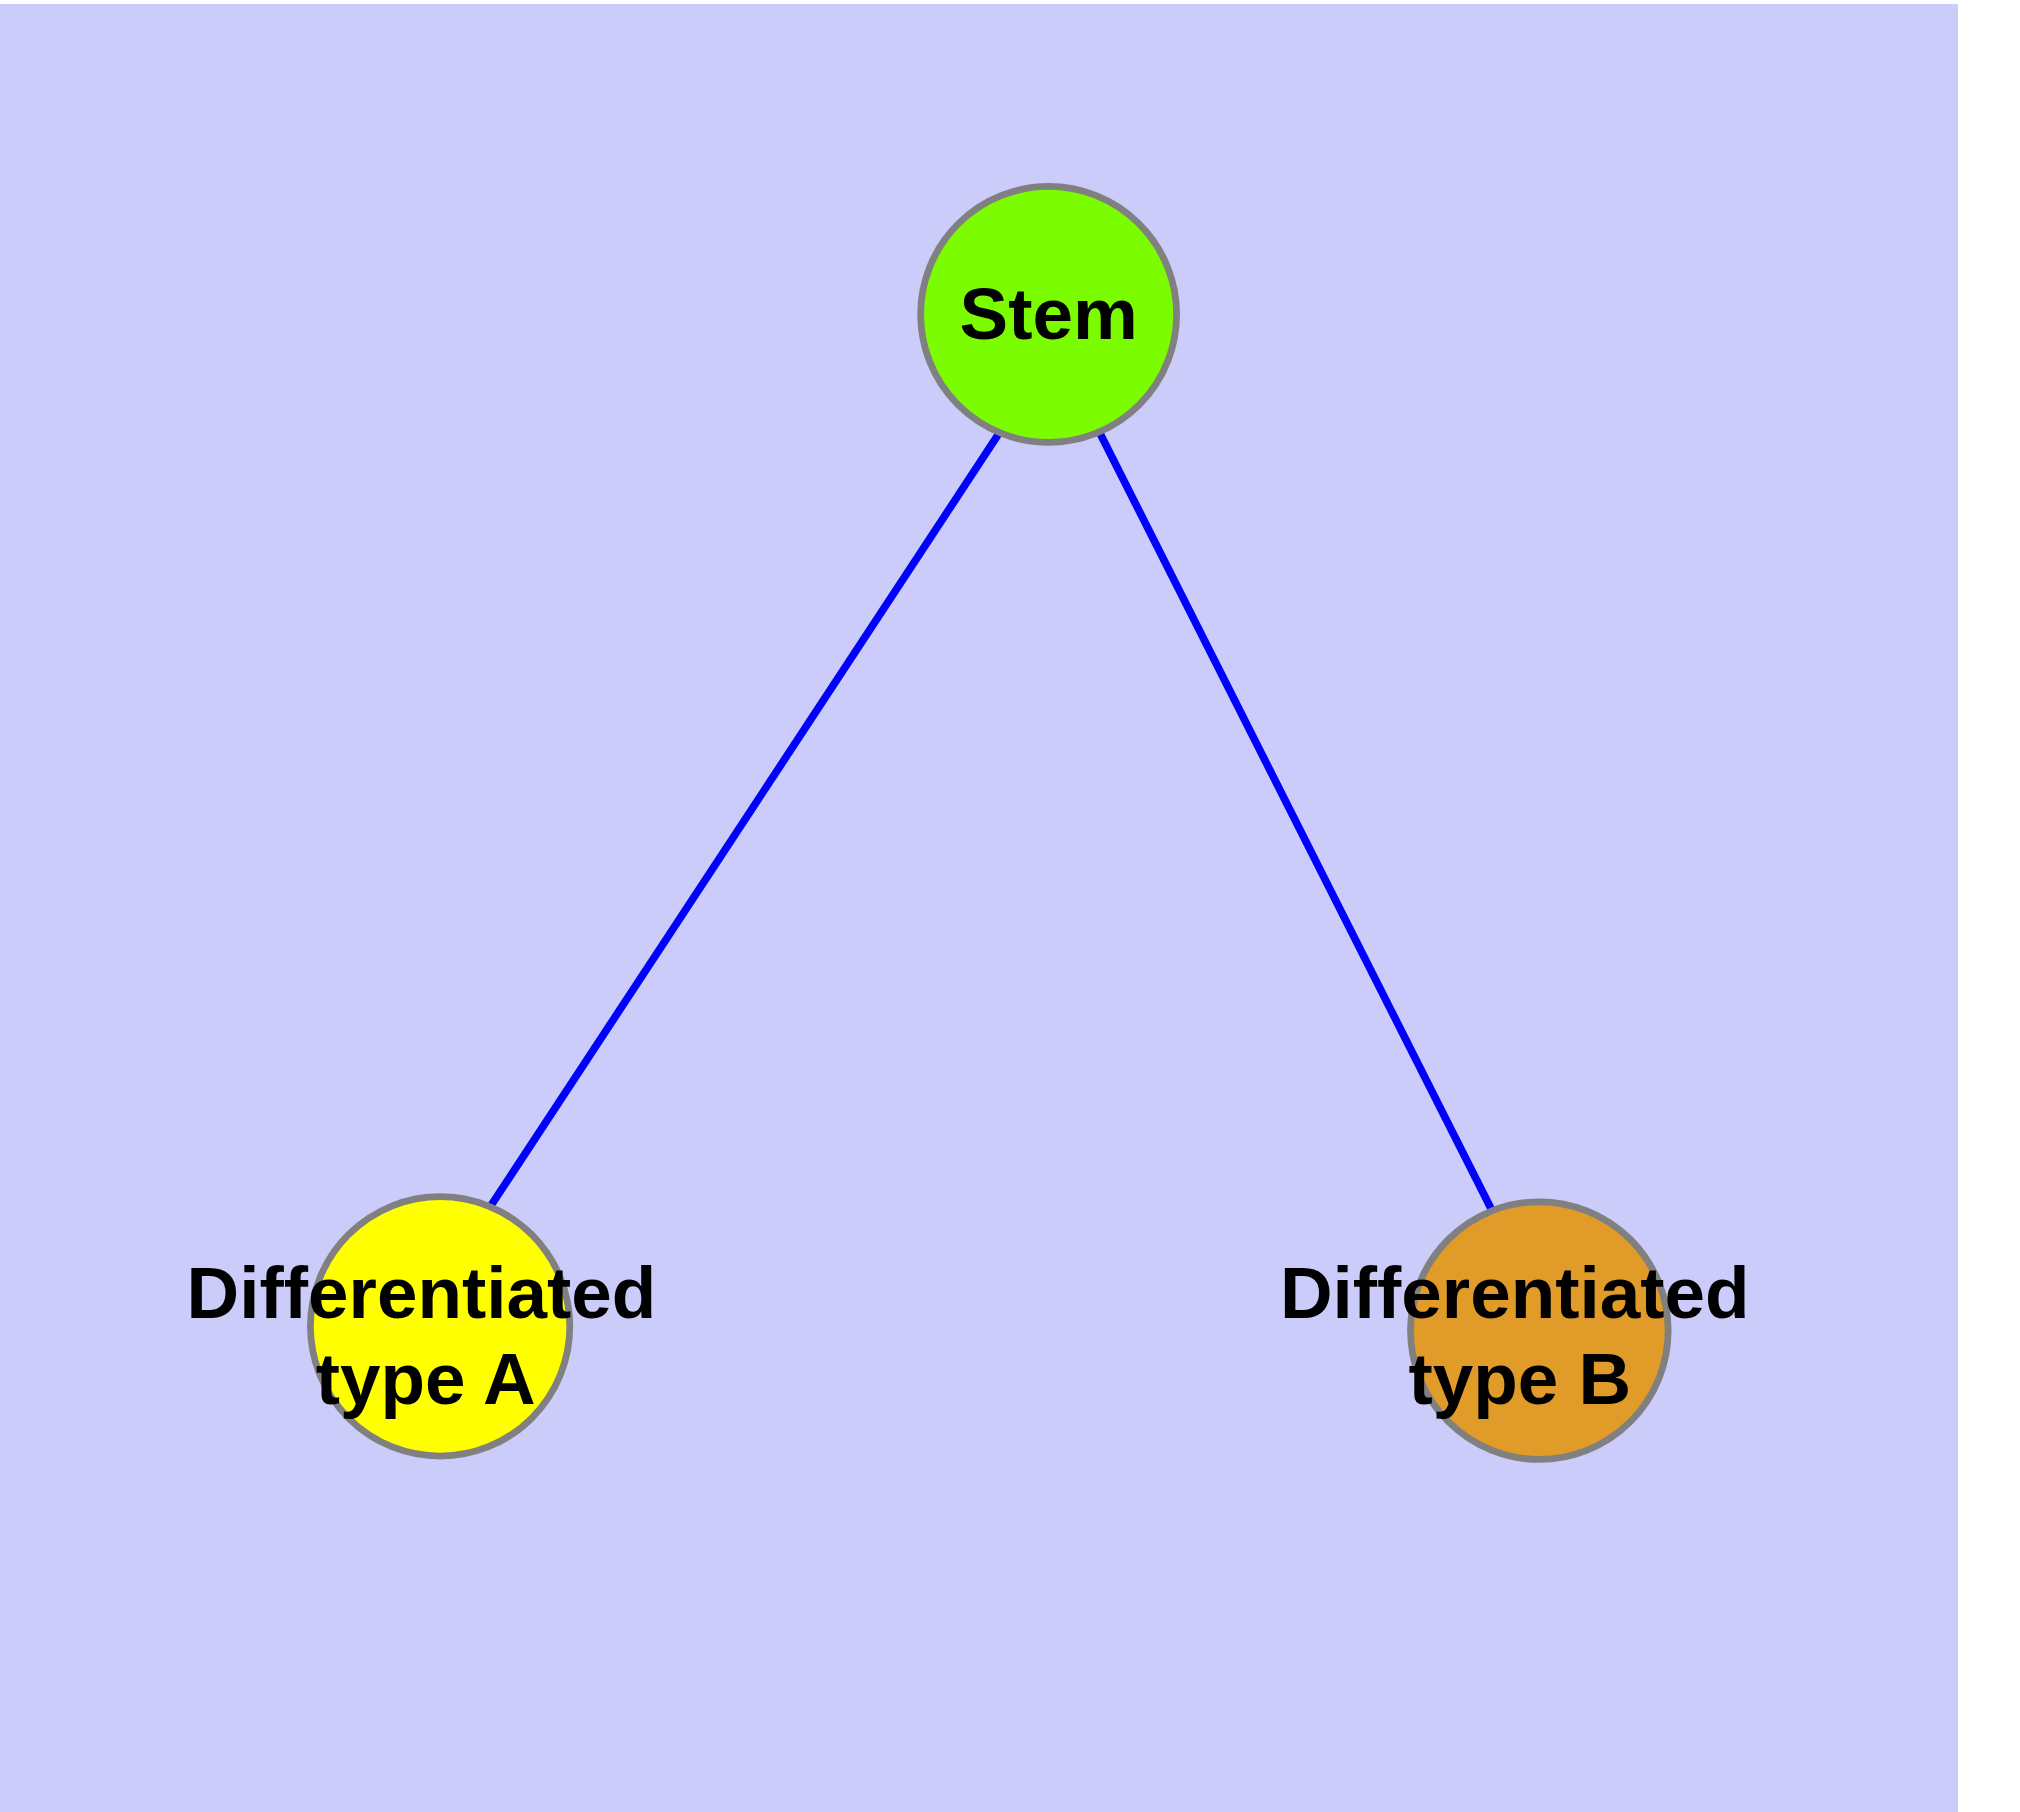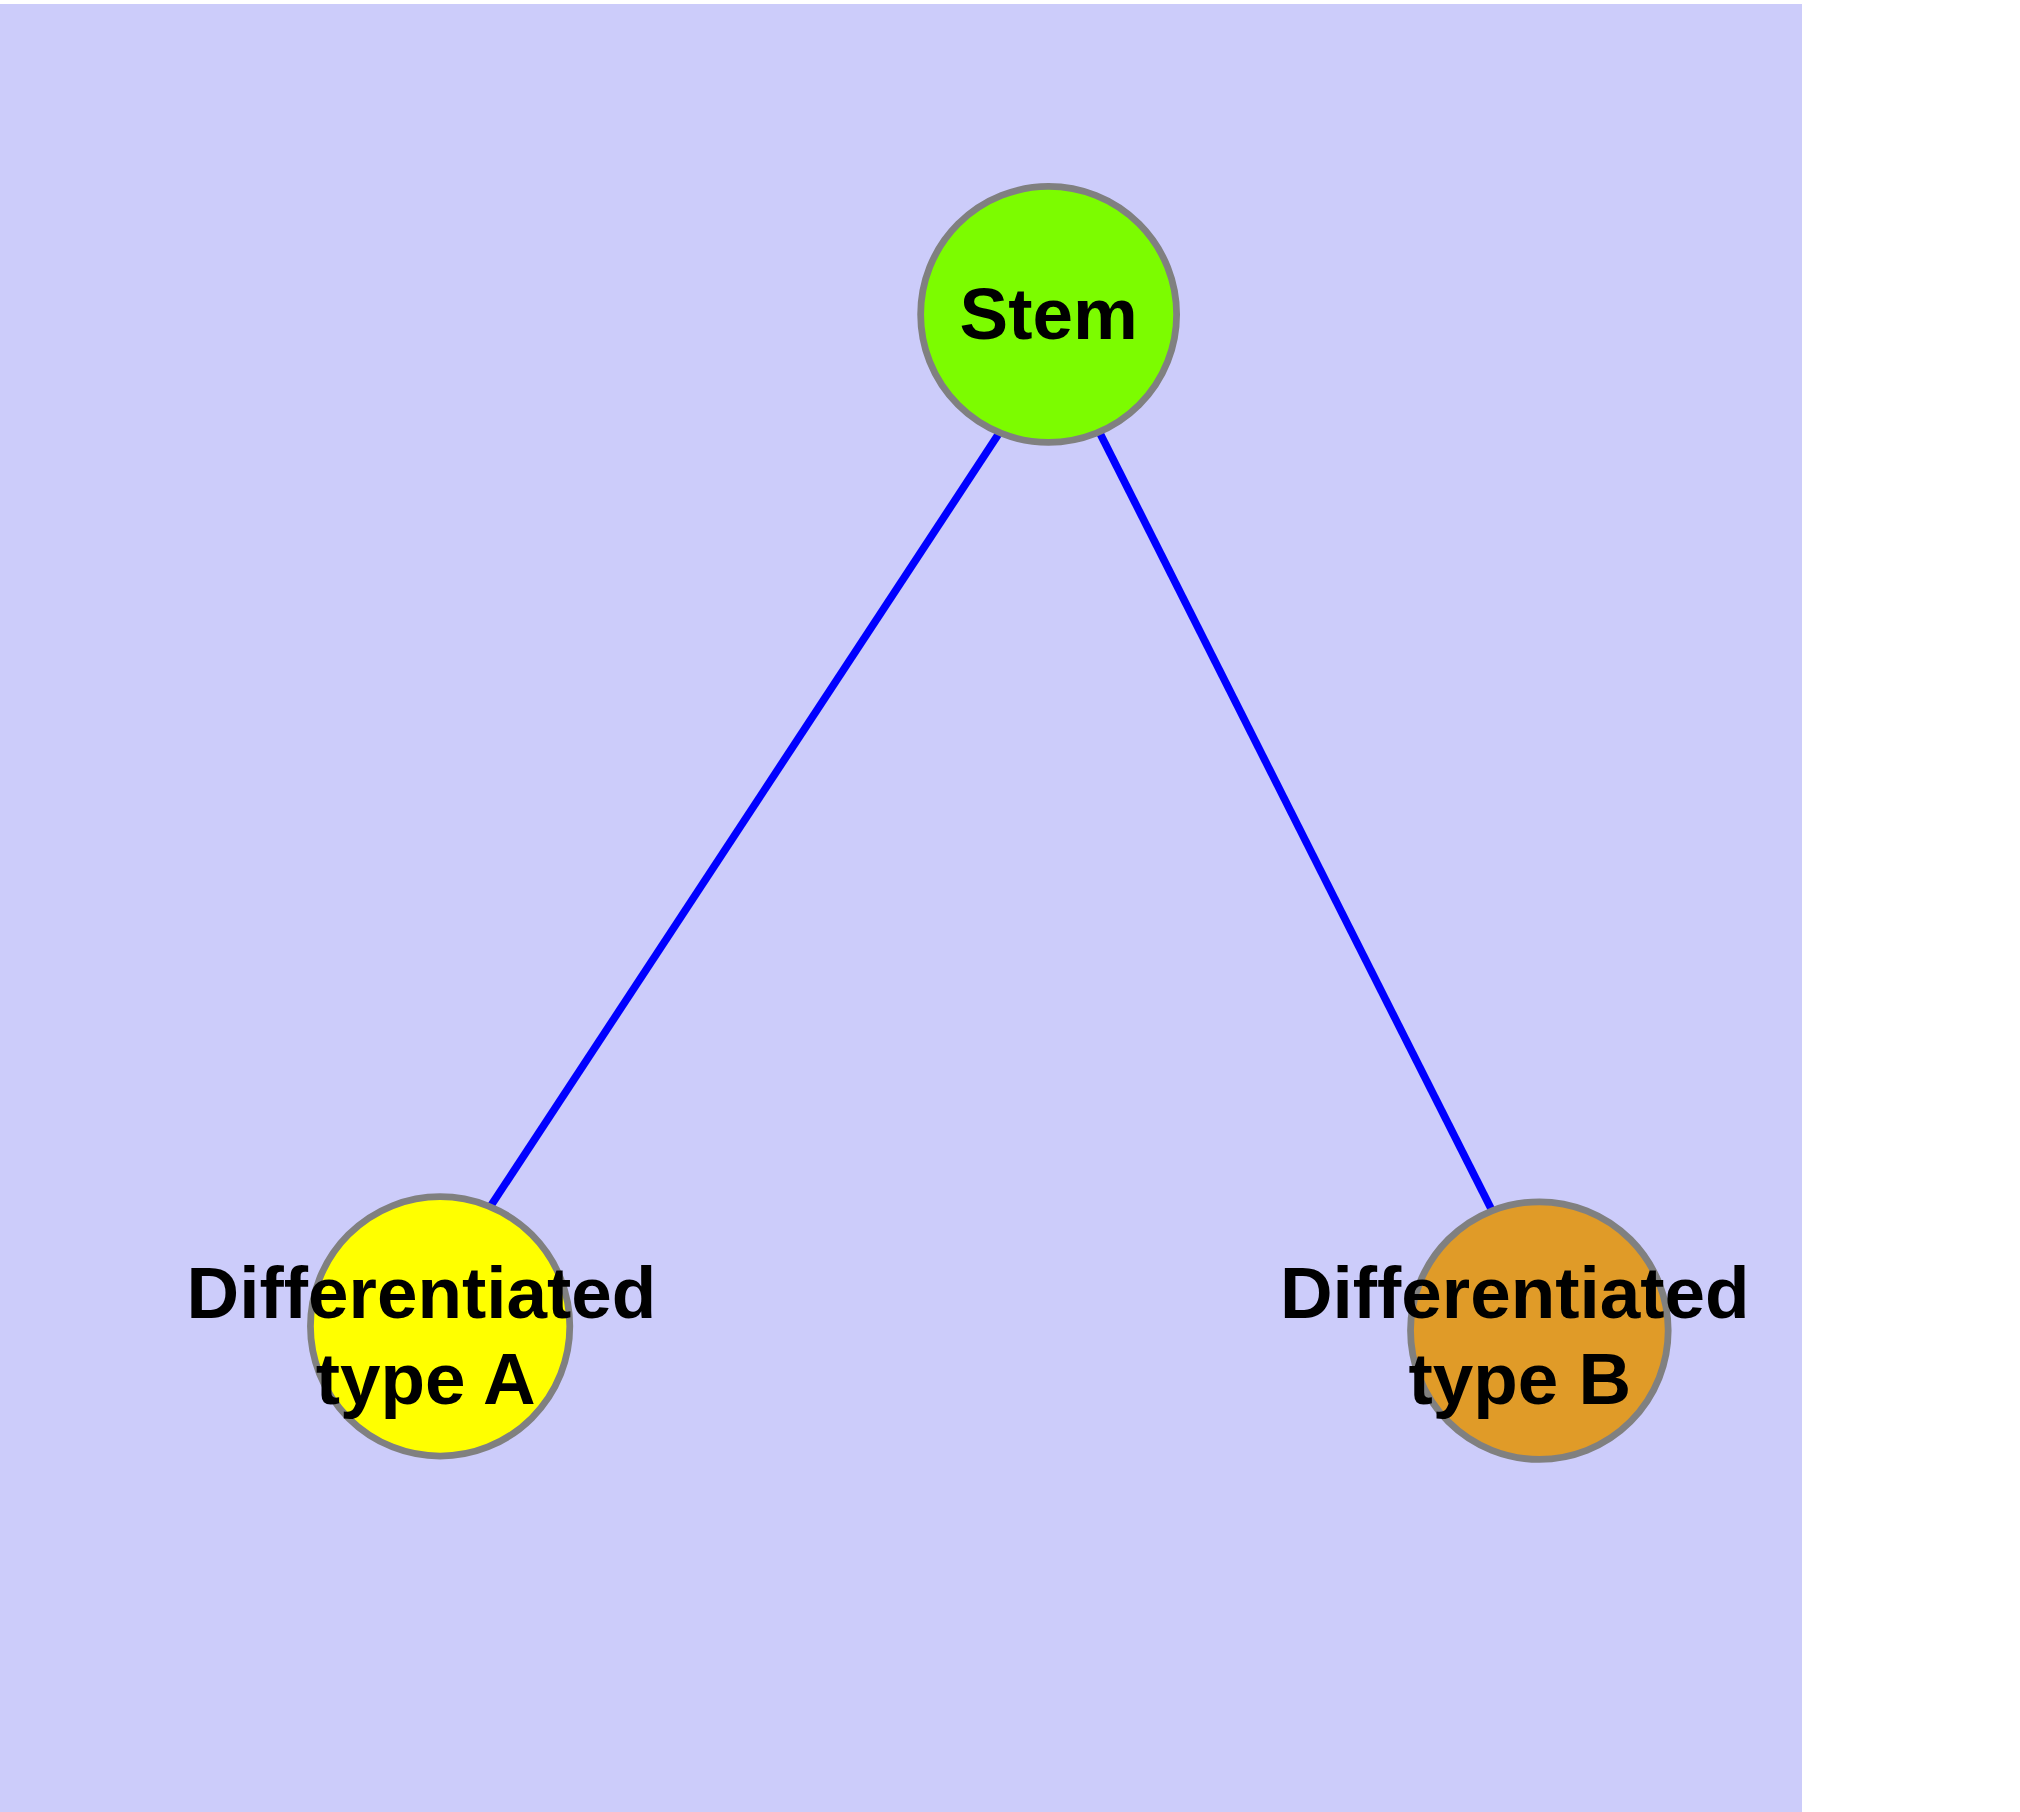--- a/index.html
+++ b/index.html
@@ -3,21 +3,21 @@
 <meta charset="utf-8">
 <title>Cell Differentiation Graph</title>
 <style>
   html, body {
     margin: 0;
     padding: 0;
     background: #ffffff;
   }
   #canvas {
     position: relative;
-    width: 1802px;
+    width: 1958px;
     height: 1812px;
     overflow: hidden;
     background: #ffffff;
     font-family: "Liberation Sans", "DejaVu Sans", sans-serif;
   }
   #plot-area {
     position: absolute;
     left: 0;
     top: 4.2px;
     width: 2021px;

